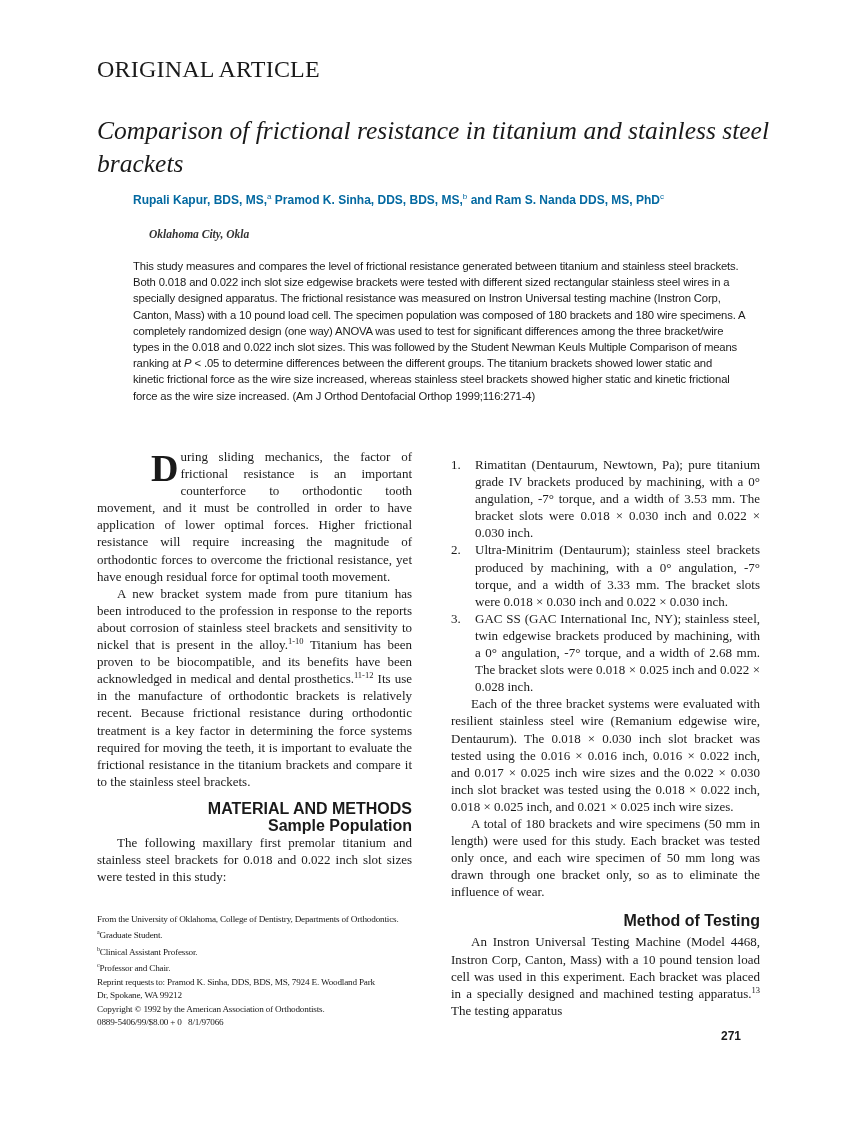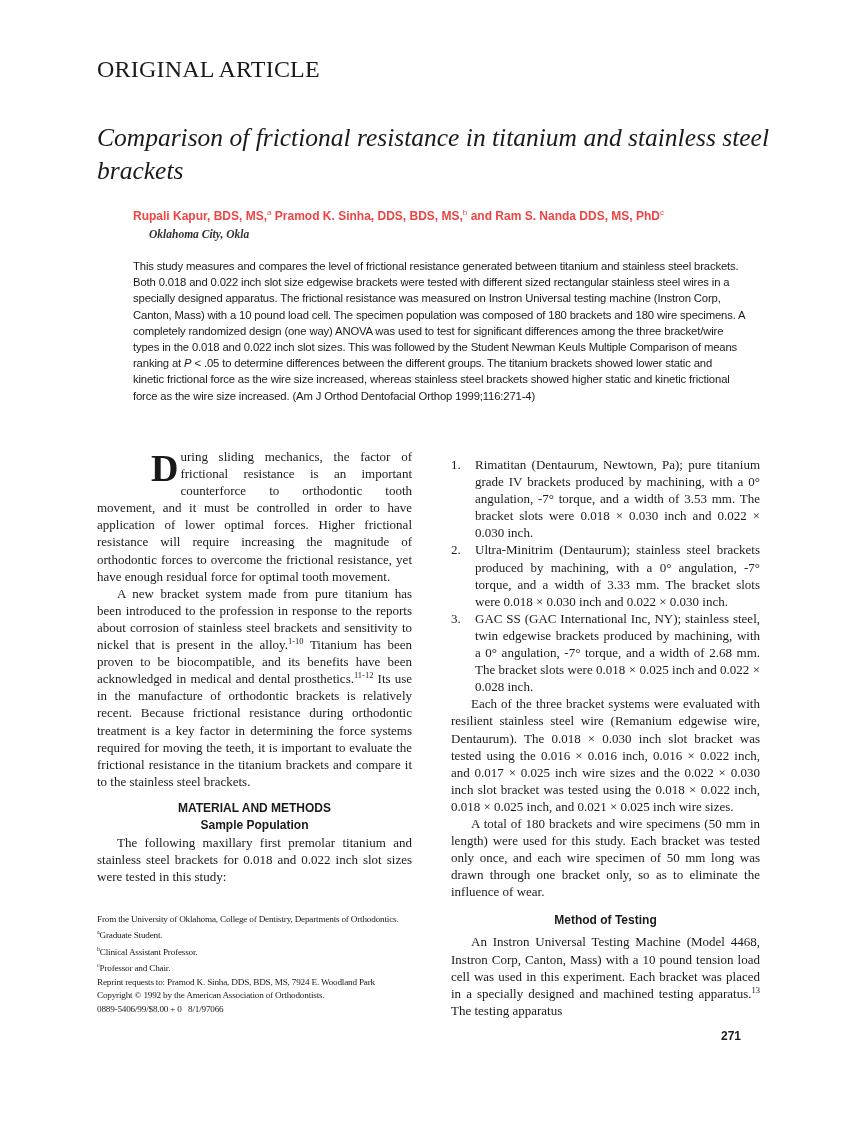--- a/index.html
+++ b/index.html
@@ -1,38 +1,38 @@
 <!DOCTYPE html>
 <html><head>
 <meta charset="utf-8">
 <style>
   html, body { margin:0; padding:0; background:#ffffff; }
   body { width:866px; height:1122px; position:relative; overflow:hidden; color:#1a1a1a; }
   .serif { font-family: "Liberation Serif", "DejaVu Serif", serif; margin-left: 16px; }
   .sans { font-family: "Liberation Sans", "DejaVu Sans", sans-serif; }
 
   #section-label { position:absolute; left:81px; top:56px; font-size:24px; letter-spacing:0.2px; color:#1a1a1a; }
-  #title { position:absolute; left:81px; top:121px; width:680px; font-size:25.5px; font-style:italic; line-height:33px; color:#1a1a1a; }
-  #authors { position:absolute; left:133px; top:208px; font-size:12px; font-weight:bold; color:#ef4444; }
+  #title { position:absolute; left:81px; top:114px; width:680px; font-size:25.5px; font-style:italic; line-height:33px; color:#1a1a1a; }
+  #authors { position:absolute; left:133px; top:192px; font-size:12px; font-weight:bold; color:#0369a1; }
   #authors sup { font-size:8px; font-weight:normal; }
   #location { position:absolute; left:133px; top:228px; font-size:11.5px; font-style:italic; color:#333;font-weight:bold; }
 
   #abstract { position:absolute; left:133px; top:258px; width:612px; font-size:11.3px; line-height:16.2px; color:#1a1a1a; letter-spacing:-0.15px; }
   #abstract .ital { font-style:italic; }
 
   .col { position:absolute; font-size:13px; line-height:17.1px; text-align:justify; color:#1a1a1a; }
   #col-left { left:81px; top:448px; width:315px; }
   #col-right { left:435px; top:456px; width:309px; }
 
   .p { margin:0; text-indent:20px; }
   .p.noindent { text-indent:0; }
   .dropcap { float:left; font-size:38px; line-height:30px; font-weight:bold; margin:3px 2px 0 54px; padding-top:2px; }
   sup.ref { font-size:8.5px; vertical-align:super; line-height:0; }
 
-  .heading { font-weight:bold; font-size:12px; margin:0; text-align:center; line-height:17px; }
+  .heading { font-weight:bold; font-size:16px; margin:0; text-align:right; line-height:17px; }
   #h-materials { margin-top:10px; }
 
   .list { margin:0; padding:0; list-style:none; }
   .list li { position:relative; padding-left:24px; text-align:justify; }
   .list .num { position:absolute; left:0; top:0; width:18px; text-align:left; }
 
   #footnotes { position:absolute; left:81px; top:913px; width:330px; font-size:9.2px; line-height:13.4px; color:#1a1a1a; letter-spacing:-0.2px; }
   #footnotes div { white-space:nowrap; }
   #footnotes sup { font-size:6px; }
   #footnotes .bold { font-weight:normal; }
@@ -60,20 +60,21 @@
   <p class="heading sans">Sample Population</p>
   <p class="p">The following maxillary first premolar titanium and stainless steel brackets for 0.018 and 0.022 inch slot sizes were tested in this study:</p>
 </div>
 
 <div id="footnotes" class="serif">
   <div>From the University of Oklahoma, College of Dentistry, Departments of Orthodontics.</div>
   <div><sup>a</sup><span>Graduate Student.</span></div>
   <div><sup>b</sup><span>Clinical Assistant Professor.</span></div>
   <div><sup>c</sup><span>Professor and Chair.</span></div>
   <div>Reprint requests to: Pramod K. Sinha, DDS, BDS, MS, 7924 E. Woodland Park</div>
+  <div>Dr, Spokane, WA 99212</div>
   <div>Copyright © 1992 by the American Association of Orthodontists.</div>
   <div><span>0889-5406/99/$8.00 + 0</span>&nbsp;&nbsp;&nbsp;<span class="bold">8/1/97066</span></div>
 </div>
 
 <div id="col-right" class="col serif">
   <ol class="list">
     <li><span class="num">1.</span><span>Rimatitan (Dentaurum, Newtown, Pa); pure titanium grade IV brackets produced by machining, with a 0° angulation, -7° torque, and a width of 3.53 mm. The bracket slots were 0.018 × 0.030 inch and 0.022 × 0.030 inch.</span></li>
     <li><span class="num">2.</span><span>Ultra-Minitrim (Dentaurum); stainless steel brackets produced by machining, with a 0° angulation, -7° torque, and a width of 3.33 mm. The bracket slots were 0.018 × 0.030 inch and 0.022 × 0.030 inch.</span></li>
     <li><span class="num">3.</span><span>GAC SS (GAC International Inc, NY); stainless steel, twin edgewise brackets produced by machining, with a 0° angulation, -7° torque, and a width of 2.68 mm. The bracket slots were 0.018 × 0.025 inch and 0.022 × 0.028 inch.</span></li>
   </ol>

